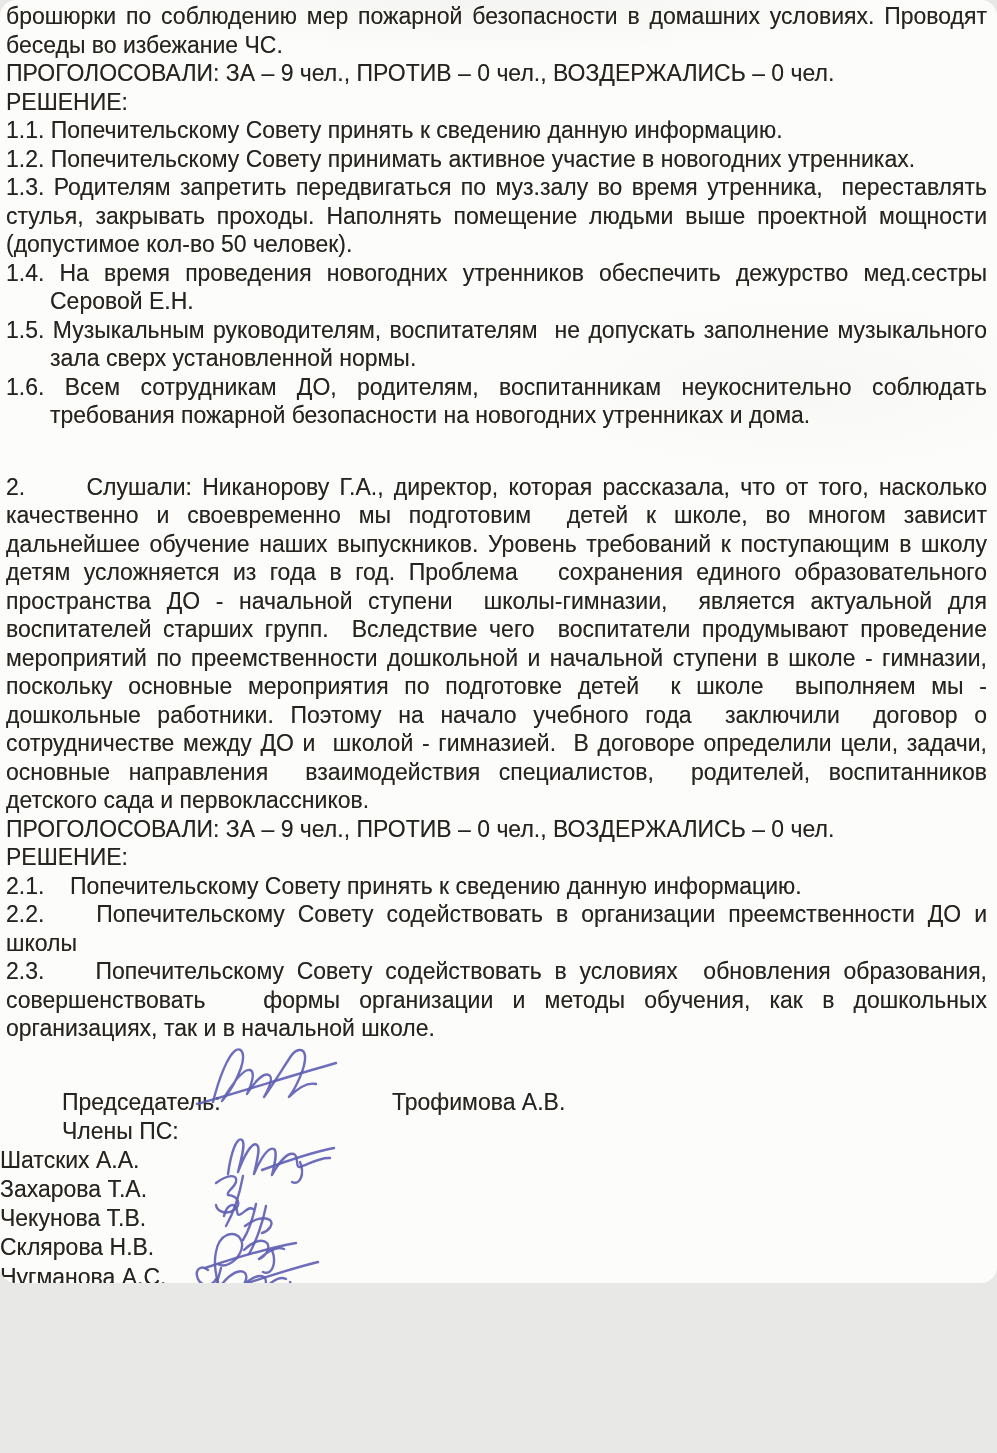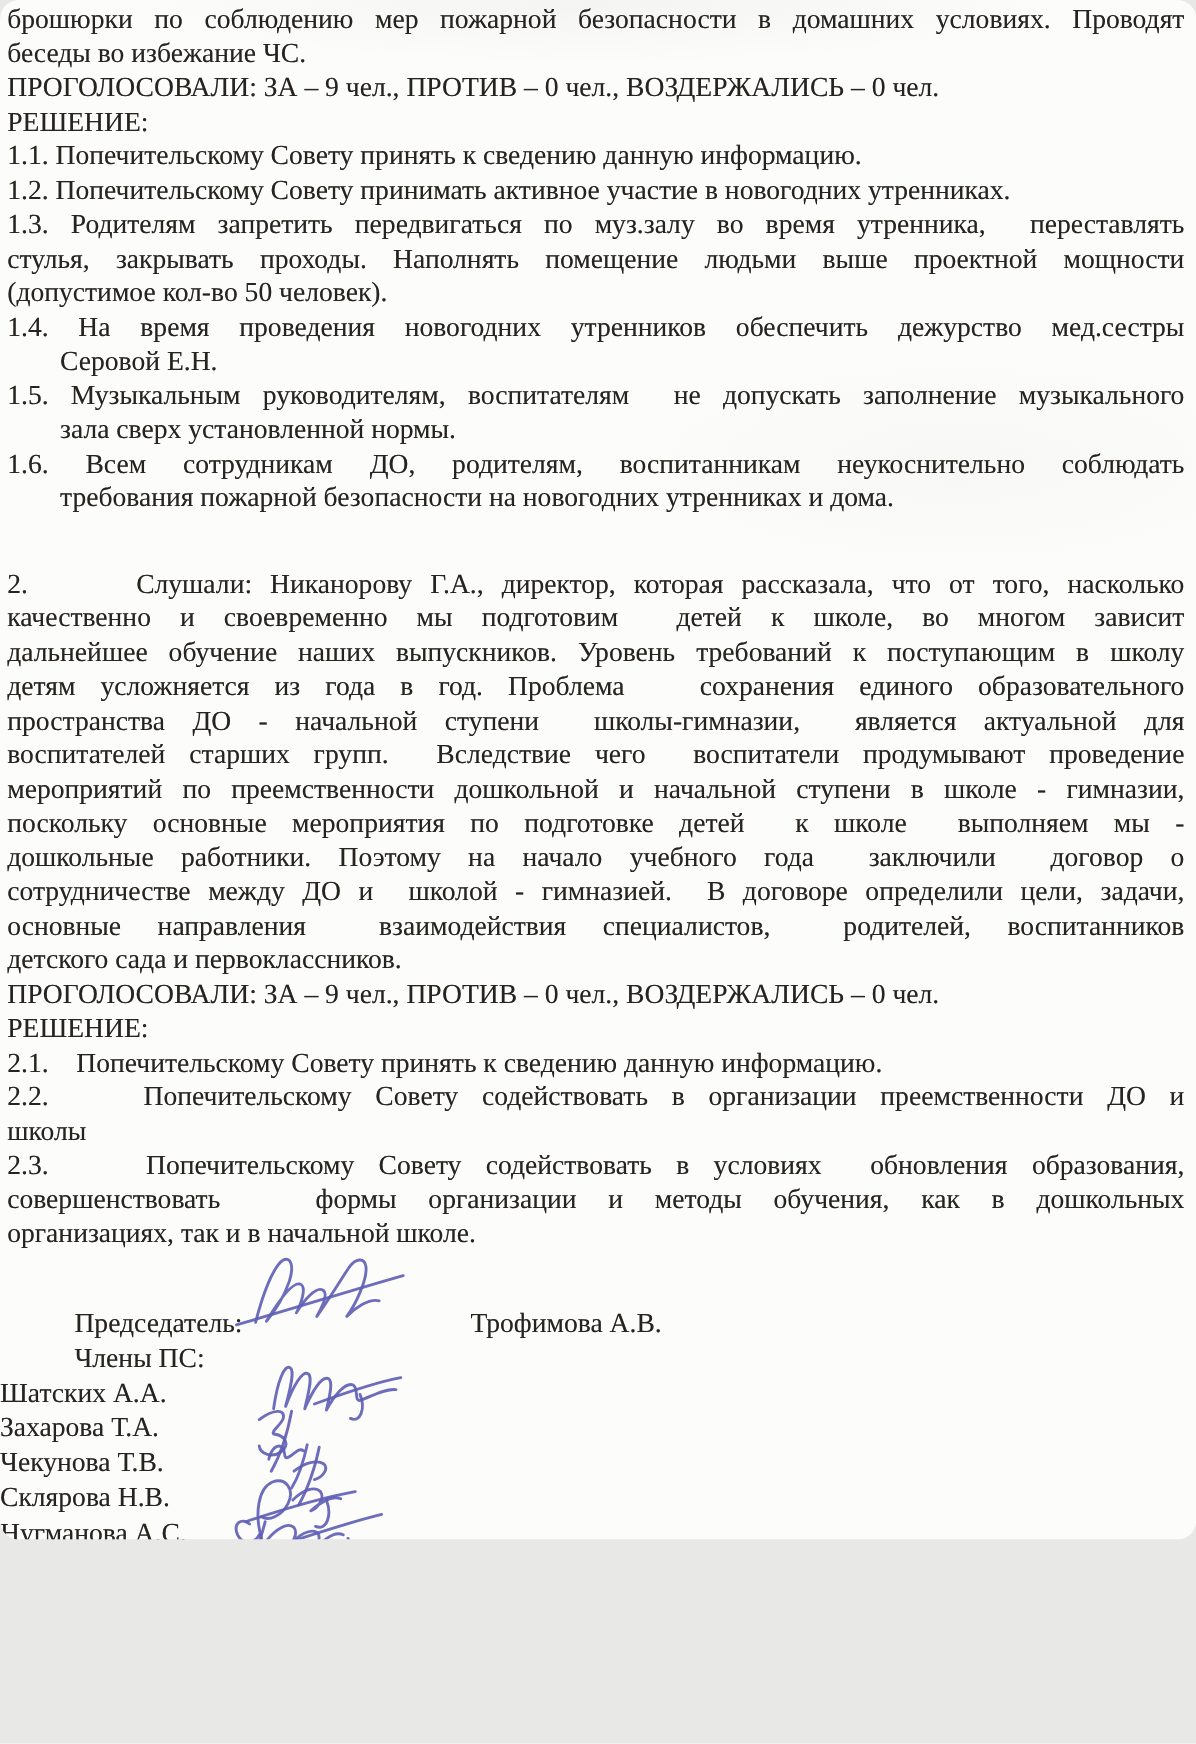--- a/index.html
+++ b/index.html
@@ -6,21 +6,21 @@
   .page {
     position: relative;
     width: 997px;
     height: 1283px;
     margin: 0;
     overflow: hidden;
     background:
       radial-gradient(55% 6% at 50% 0%, rgba(150,150,145,0.08), transparent 70%),
       radial-gradient(40% 10% at 80% 30%, rgba(160,160,155,0.05), transparent 70%),
       #fcfcfa;
-    font-family: Liberation Serif, serif;
+    font-family: Liberation Sans, sans-serif;
     color: var(--ink, #27241f);
     border-radius: 16px;
   }
   .doc-text { padding: 2px 10px 0 6px; }
   .ln {
     font-size: 23px;
     line-height: 28.5px;
     height: 28.5px;
     overflow: hidden;
     white-space: normal;

